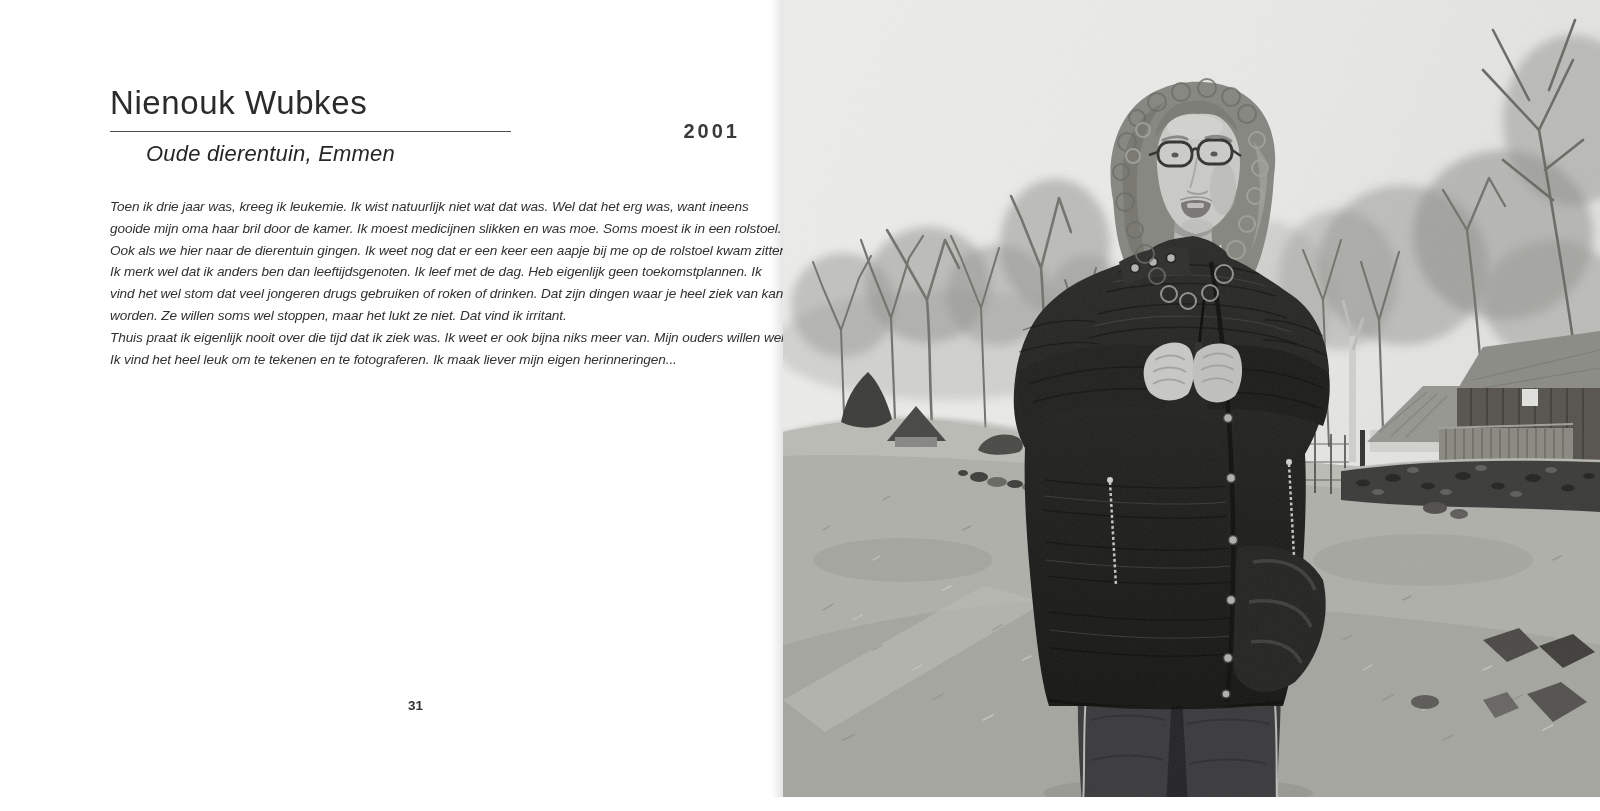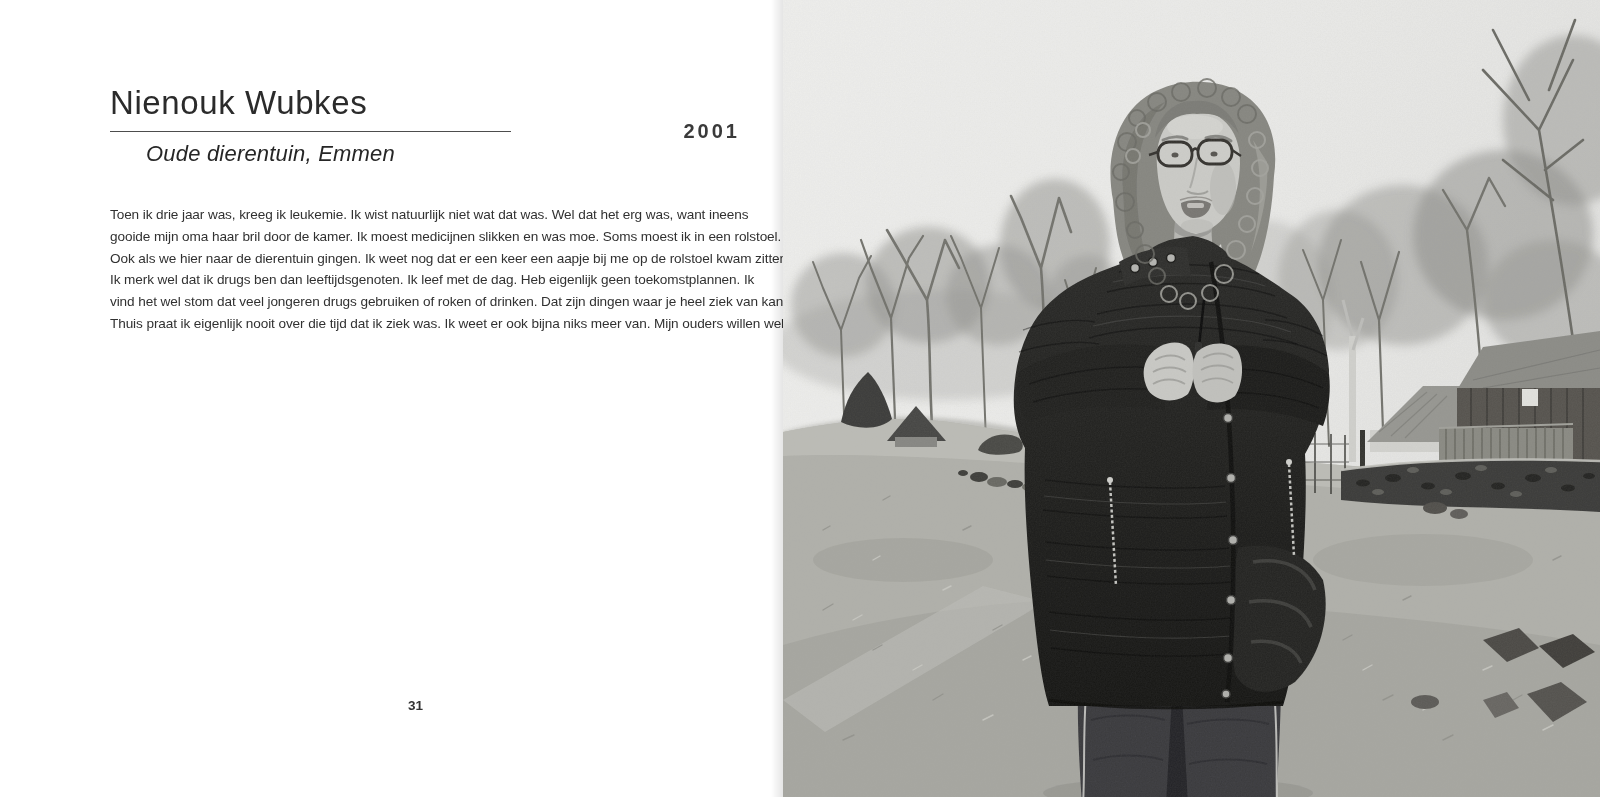--- a/index.html
+++ b/index.html
@@ -24,23 +24,24 @@
     position:absolute; left:110px; top:120px; width:630px;
     text-align:right; font-size:20px; letter-spacing:3px;
     color:#3a3a3a; white-space:nowrap;font-weight:bold;
   }
   .subtitle {
     position:absolute; left:146px; top:141px;
     font-style:italic; font-size:22px; color:#262626; letter-spacing:0.2px;
     white-space:nowrap;
   }
   .story {
-    position:absolute; left:110px; top:204px; width:640px;
+    position:absolute; left:110px; top:196px; width:640px;
     font-size:13.6px; line-height:21.8px; letter-spacing:-0.1px;
     color:#313131;
+    font-style:italic;
   }
   .story .line { white-space:nowrap; }
   .page-number {
     position:absolute; left:110px; top:698px; width:611px;
     text-align:center; font-size:13.5px; font-weight:bold; color:#333333;
   }
   
   .photo {
     position:absolute; left:783px; top:0; width:817px; height:805px;
     overflow:hidden; background:#f2f2f0;
@@ -59,23 +60,25 @@
 
   <section class="left-page">
     <h1 class="title">Nienouk Wubkes</h1>
     <div class="year">2001</div>
     <div class="title-rule"></div>
     <div class="subtitle">Oude dierentuin, Emmen</div>
     <div class="story">
       <div class="line">Toen ik drie jaar was, kreeg ik leukemie. Ik wist natuurlijk niet wat dat was. Wel dat het erg was, want ineens</div>
       <div class="line">gooide mijn oma haar bril door de kamer. Ik moest medicijnen slikken en was moe. Soms moest ik in een rolstoel.</div>
       <div class="line">Ook als we hier naar de dierentuin gingen. Ik weet nog dat er een keer een aapje bij me op de rolstoel kwam zitten.</div>
-      <div class="line">Ik merk wel dat ik drugs ben dan leeftijdsgenoten. Ik leef met de dag. Heb eigenlijk geen toekomstplannen. Ik</div>
+      <div class="line">Ik merk wel dat ik anders ben dan leeftijdsgenoten. Ik leef met de dag. Heb eigenlijk geen toekomstplannen. Ik</div>
       <div class="line">vind het wel stom dat veel jongeren drugs gebruiken of roken of drinken. Dat zijn dingen waar je heel ziek van kan</div>
+      <div class="line">worden. Ze willen soms wel stoppen, maar het lukt ze niet. Dat vind ik irritant.</div>
       <div class="line">Thuis praat ik eigenlijk nooit over die tijd dat ik ziek was. Ik weet er ook bijna niks meer van. Mijn ouders willen wel</div>
+      <div class="line">Ik vind het heel leuk om te tekenen en te fotograferen. Ik maak liever mijn eigen herinneringen...</div>
     </div>
     <div class="page-number">31</div>
   </section>
 
   <figure class="photo" aria-label="Black-and-white photograph of a young woman with curly hair and glasses, wearing a dark quilted puffer coat, standing in a grass field of the old zoo with bare trees, thatched farm buildings and a stone wall behind her">
     <svg viewBox="0 0 817 805" xmlns="http://www.w3.org/2000/svg">
       <defs>
         <linearGradient id="sky" x1="0" y1="0" x2="1" y2="0.4">
           <stop offset="0" stop-color="#f6f6f4"></stop>
           <stop offset="0.55" stop-color="#f1f1ef"></stop>

